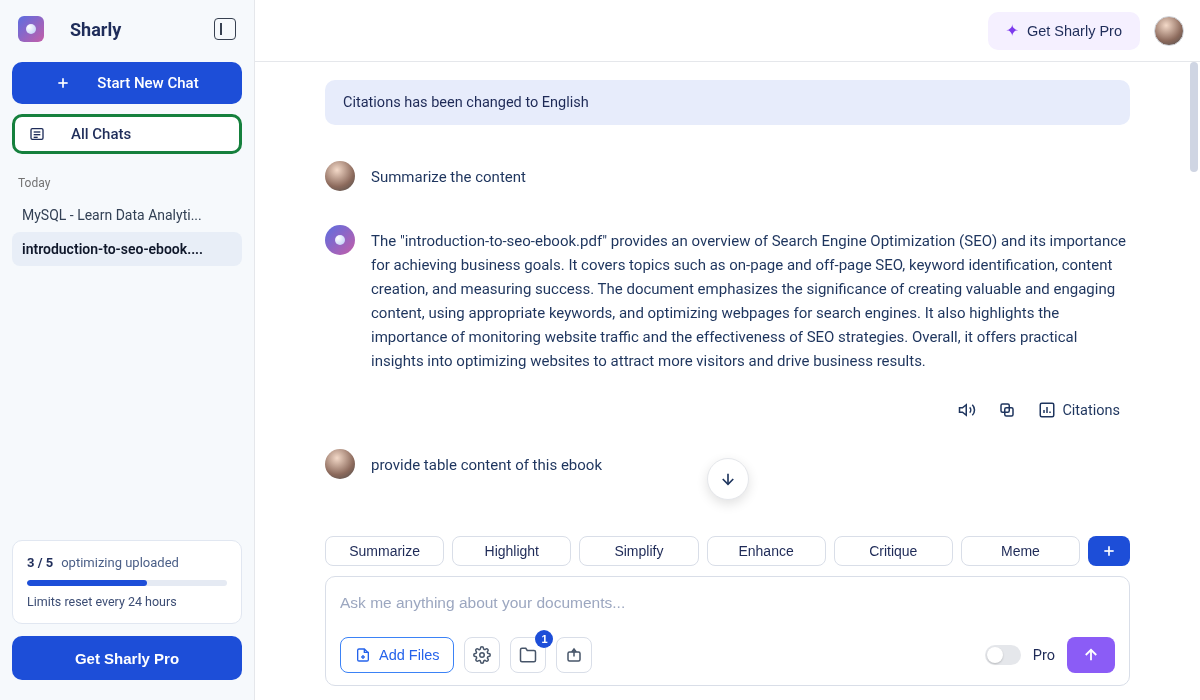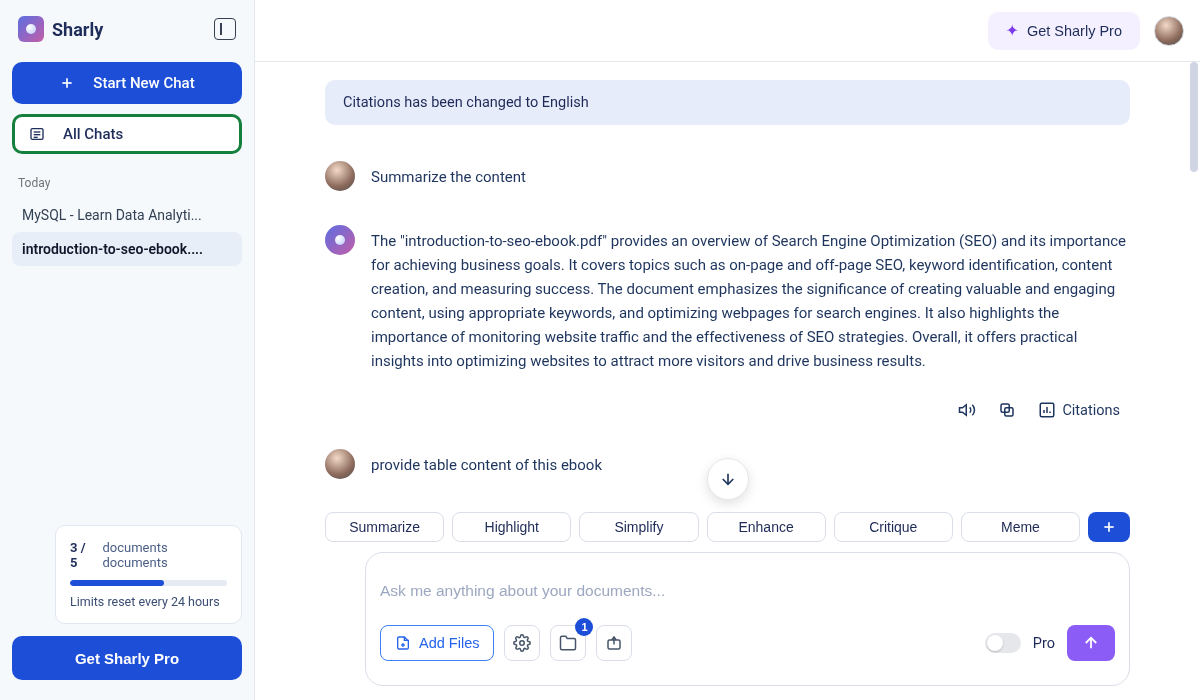--- a/index.html
+++ b/index.html
@@ -3,31 +3,31 @@
   <meta charset="utf-8">
   <style>
     * { margin: 0; padding: 0; box-sizing: border-box; }
     body { font-family: -apple-system, BlinkMacSystemFont, 'Segoe UI', Roboto, sans-serif; width: 1200px; height: 700px; background: #fff; overflow: hidden; position: relative; }
     .app { display: flex; height: 100%; }
     .sidebar { width: 255px; background: #f6f9fc; border-right: 1px solid #e5e7eb; display: flex; flex-direction: column; padding: 16px 12px 20px 12px; }
     .sidebar-header { display: flex; align-items: center; justify-content: space-between; padding: 0 6px 20px 6px; }
     .brand { display: flex; align-items: center; gap: 8px; }
     .brand-logo { width: 26px; height: 26px; border-radius: 6px; background: linear-gradient(135deg, #5b6ee1, #c55ea8); display:flex; align-items:center; justify-content:center; }
     .brand-logo-inner { width: 10px; height: 10px; border-radius: 50%; background: radial-gradient(circle at 30% 30%, #fff, #b8c7f7); }
-    .brand-name { font-size: 18px; font-weight: 700; color: #1f2d5a; }
+    .brand-name { font-size: 18px; font-weight: 700; color: #1f2d5a; margin-left: 18px; }
     .collapse-btn { width: 22px; height: 22px; border: 1.5px solid #374151; border-radius: 4px; display:flex; align-items:center; justify-content:center; cursor:pointer; }
     .collapse-btn span { width: 2px; height: 12px; background:#374151; margin-left:-8px; }
-    .btn { border: none; cursor: pointer; font-family: inherit; display:flex; align-items:center; justify-content:center; gap:18px; border-radius: 10px; font-weight:500; }
+    .btn { border: none; cursor: pointer; font-family: inherit; display:flex; align-items:center; justify-content:center; gap:26px; border-radius: 10px; font-weight:500; }
     .btn-primary { background: #1d4ed8; color:#fff; height: 42px; width: 100%; font-size: 15px; }
     .btn-outline-light { background:#fff; border:3px solid #15803d; color:#1f2d5a; height: 40px; width:100%; font-size:15px; justify-content:flex-start; padding:0 14px; margin-top:10px; }
     .sidebar-section-label { font-size:12px; color:#737373; padding: 22px 6px 8px 6px; }
     .chat-item { font-size:14px; padding:9px 10px; border-radius:8px; color:#334155; cursor:pointer; white-space:nowrap; overflow:hidden; text-overflow:ellipsis; }
     .chat-item.active { background:#e8eef7; font-weight:600; color:#0f172a; }
     .sidebar-spacer { flex:1; }
-    .usage-card { background:#fff; border:1px solid #e1e7f1; border-radius:10px; padding:14px; font-size:13px; color:#1f2d5a; margin-bottom:12px;margin-left:43px; }
+    .usage-card { background:#fff; border:1px solid #e1e7f1; border-radius:10px; padding:14px; font-size:13px; color:#1f2d5a; margin-bottom:12px; }
     .usage-top { display:flex; gap:8px; align-items:baseline; }
     .usage-count { font-weight:700; }
     .usage-label { color:#4b5f87; }
     .progress { width:100%; height:6px; background:#e5eaf3; border-radius:3px; margin:10px 0 8px; overflow:hidden; }
     .progress-bar { height:100%; background:#1d4ed8; width:60%; border-radius:3px; }
     .usage-sub { font-size:12.5px; color:#3c4d74; }
     .btn-pro-sidebar { background:#1d4ed8; color:#fff; height:44px; width:100%; border-radius:10px; font-size:15px; font-weight:600; border:none; cursor:pointer; }
 
     .main { flex:1; display:flex; flex-direction:column; position:relative; }
     .topbar { height:62px; border-bottom:1px solid #e5e7eb; display:flex; align-items:center; justify-content:flex-end; padding:0 16px; gap:14px; }
@@ -45,21 +45,21 @@
     .msg-text { font-size:15px; color:#1e355e; line-height:1.6; padding-top:4px; }
     .msg-actions { display:flex; justify-content:flex-end; gap:22px; align-items:center; padding-right:10px; margin-top:-6px; margin-bottom:30px; }
     .icon-btn { background:none; border:none; cursor:pointer; color:#1e355e; display:flex; align-items:center; gap:6px; font-size:14.5px; font-family:inherit; }
     .icon-btn svg, .icon-only svg { width:18px; height:18px; }
     .scroll-down-fab { position:absolute; left:50%; transform:translateX(-50%); bottom:200px; width:42px; height:42px; border-radius:50%; background:#fff; border:1px solid #e5e7eb; box-shadow:0 4px 12px rgba(0,0,0,0.12); display:flex; align-items:center; justify-content:center; cursor:pointer; }
 
     .composer-wrap { position:absolute; bottom:0; left:0; right:0; padding: 8px 70px 14px 70px; background:linear-gradient(180deg, rgba(255,255,255,0) 0%, #fff 20%); }
     .chips { display:flex; gap:8px; margin-bottom:10px; align-items:center; }
     .chip { flex:1; height:30px; border:1px solid #d9dee8; background:#fff; border-radius:8px; font-size:14px; color:#1e2a57; cursor:pointer; }
     .chip-plus { width:42px; height:30px; border:none; background:#1d4ed8; color:#fff; border-radius:8px; font-size:18px; cursor:pointer; display:flex; align-items:center; justify-content:center; }
-    .composer { border:1px solid #d9dee8; border-radius:18px; padding:24px 14px; background:#fff;margin-left:40px; }
+    .composer { border:1px solid #d9dee8; border-radius:10px; padding:12px 14px; background:#fff; }
     .composer-input { width:100%; border:none; outline:none; font-size:15.5px; color:#1e355e; height:28px; }
     .composer-input::placeholder { color:#9ca7c0; }
     .composer-bottom { display:flex; align-items:center; justify-content:space-between; margin-top:20px; }
     .composer-left { display:flex; align-items:center; gap:10px; }
     .addfiles-btn { height:36px; padding:0 14px; border:1.5px solid #3b82f6; color:#2563eb; background:#fff; border-radius:8px; display:flex; align-items:center; gap:8px; font-size:14.5px; cursor:pointer; font-weight:500; }
     .square-btn { width:36px; height:36px; border:1px solid #d9dee8; border-radius:8px; background:#fff; display:flex; align-items:center; justify-content:center; cursor:pointer; position:relative; color:#475569; }
     .badge-count { position:absolute; top:-8px; right:-8px; width:18px; height:18px; border-radius:50%; background:#1d4ed8; color:#fff; font-size:11px; display:flex; align-items:center; justify-content:center; font-weight:600; }
     .composer-right { display:flex; align-items:center; gap:12px; }
     .toggle { width:36px; height:20px; border-radius:10px; background:#e5e7eb; position:relative; cursor:pointer; }
     .toggle-knob { width:16px; height:16px; background:#fff; border-radius:50%; position:absolute; top:2px; left:2px; box-shadow:0 1px 2px rgba(0,0,0,0.2); }
@@ -100,21 +100,21 @@
         </svg>
       <span>All Chats</span>
     </button>
     <div class="sidebar-section-label">Today</div>
     <div class="chat-item">MySQL - Learn Data Analyti...</div>
     <div class="chat-item active">introduction-to-seo-ebook....</div>
     <div class="sidebar-spacer"></div>
     <div class="usage-card">
       <div class="usage-top">
         <span class="usage-count">3 / 5</span>
-        <span class="usage-label">documents documents</span>
+        <span class="usage-label">optimizing uploaded</span>
       </div>
       <div class="progress">
           <div class="progress-bar"></div>
         </div>
       <div class="usage-sub">Limits reset every 24 hours</div>
     </div>
     <button class="btn-pro-sidebar">Get Sharly Pro</button>
   </aside>
 
   <main class="main">

